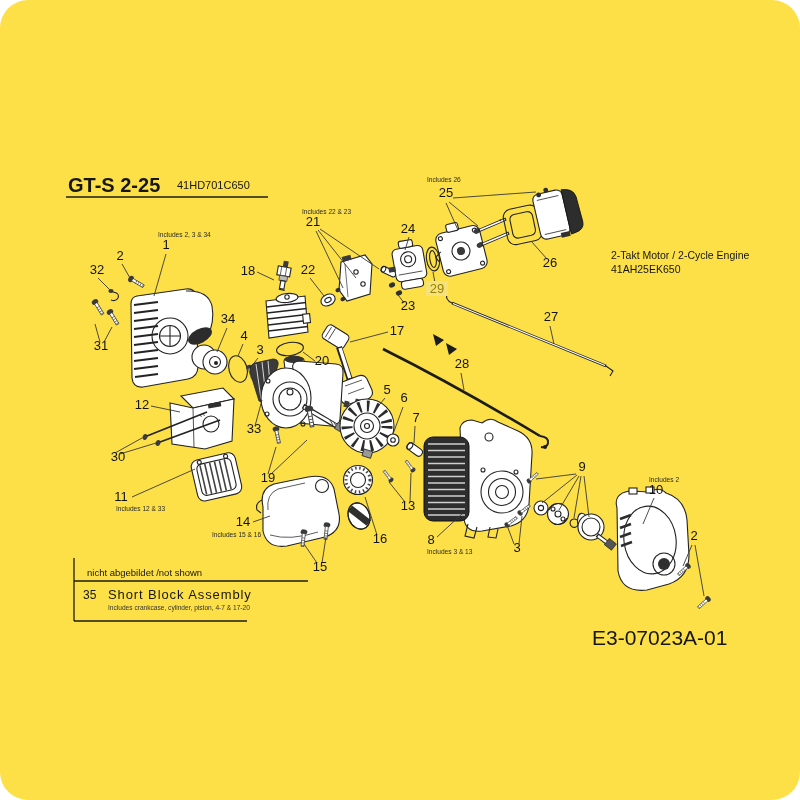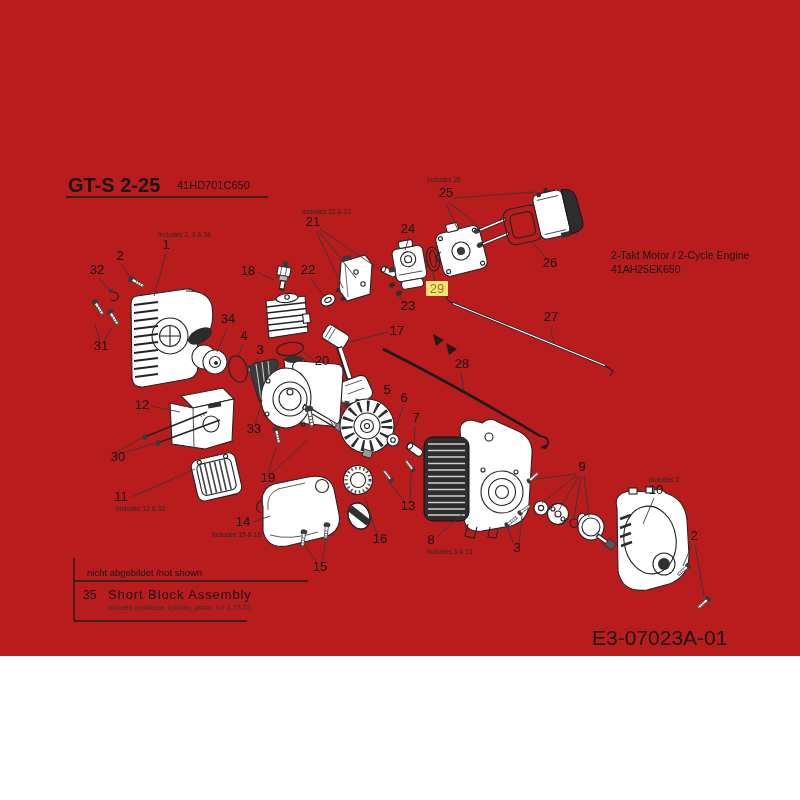--- a/index.html
+++ b/index.html
@@ -1,16 +1,16 @@
 <!DOCTYPE html>
 <html><head>
 <meta charset="utf-8">
 <style>
   html,body{margin:0;padding:0;background:#ffffff;}
-  .page{position:relative;width:800px;height:656px;background:#b91c1c;font-family:"Liberation Sans",sans-serif;overflow:hidden;}
+  .page{position:relative;width:800px;height:800px;background:#fde047;font-family:"Liberation Sans",sans-serif;overflow:hidden;border-radius:28px;}
   svg{display:block;}
   svg text{font-family:"Liberation Sans",sans-serif;fill:#161616;}
   .title{font-size:20px;font-weight:bold;}
   .model-no{font-size:11px;}
   .eng{font-size:10.5px;}
   .drawno{font-size:21px;}
   .tbl-h{font-size:9.5px;}
   .tbl-ref{font-size:12px;}
   .tbl-name{font-size:13px;letter-spacing:0.9px;}
   .tbl-inc{font-size:6.6px;fill:#333;}

